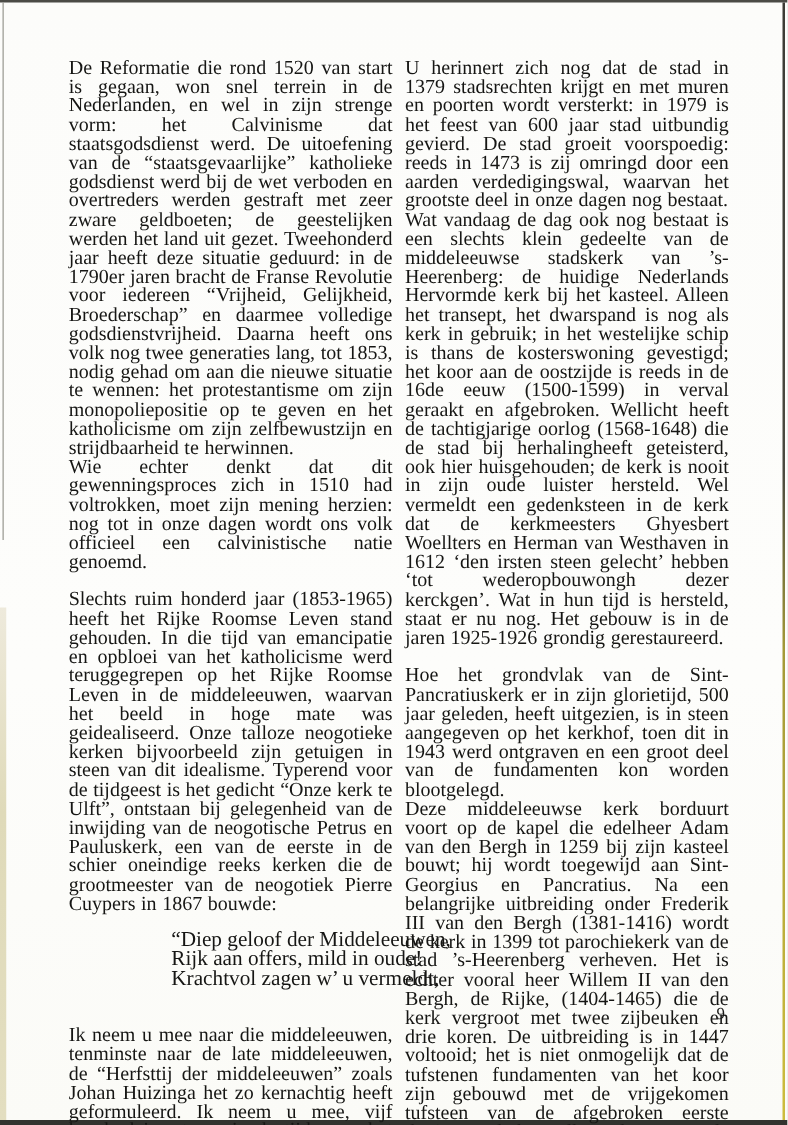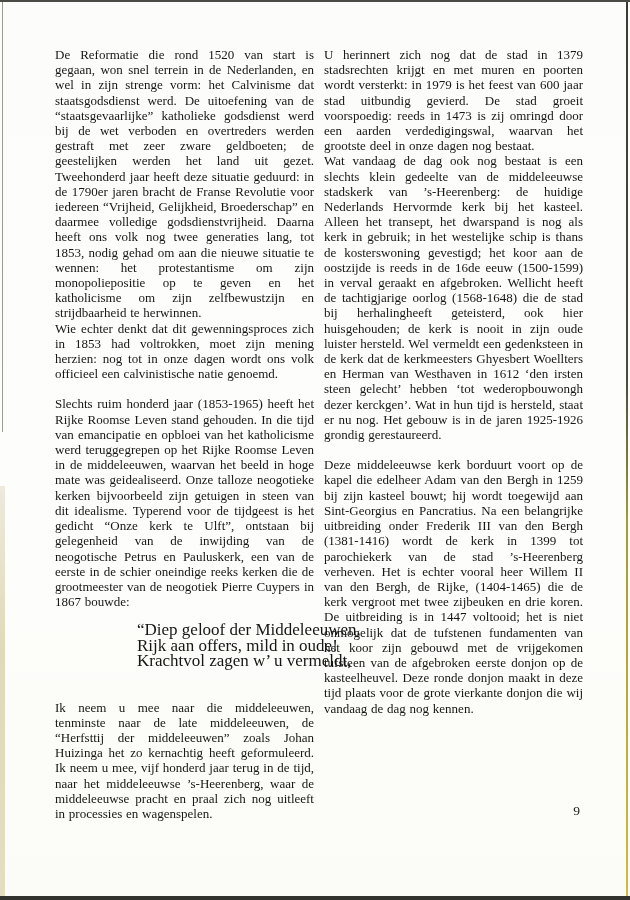--- a/index.html
+++ b/index.html
@@ -47,21 +47,21 @@
     width: 528px;
     display: flex;
     gap: 10px;
   }
   .col {
     width: 259px;
     flex: 0 0 259px;
   }
   p.para {
     margin: 0;
-    font-size: 13px;
+    font-size: 16px;
     line-height: 15.2px;
     text-align: justify;
     word-spacing: 0.5px;
   }
   .gap { height: 15px; }
   .poem {
     padding-left: 82px;
     margin: 13px 0 31px 0;
   }
   .poem-line {
@@ -83,32 +83,33 @@
 <div class="page">
   <div class="edge-top"></div>
   <div class="edge-left-line"></div>
   <div class="edge-left-strip"></div>
   <div class="edge-right-line"></div>
   <div class="edge-bottom"></div>
 
   <div class="columns">
     <div class="col" id="col-left">
         <p class="para">De Reformatie die rond 1520 van start is gegaan, won snel terrein in de Nederlanden, en wel in zijn strenge vorm: het Calvinisme dat staatsgodsdienst werd. De uitoefening van de “staatsgevaarlijke” katholieke godsdienst werd bij de wet verboden en overtreders werden gestraft met zeer zware geldboeten; de geestelijken werden het land uit gezet. Tweehonderd jaar heeft deze situatie geduurd: in de 1790er jaren bracht de Franse Revolutie voor iedereen “Vrijheid, Gelijkheid, Broederschap” en daarmee volledige godsdienstvrijheid. Daarna heeft ons volk nog twee generaties lang, tot 1853, nodig gehad om aan die nieuwe situatie te wennen: het protestantisme om zijn monopoliepositie op te geven en het katholicisme om zijn zelfbewustzijn en strijdbaarheid te herwinnen.</p>
-        <p class="para">Wie echter denkt dat dit gewenningsproces zich in 1853 had voltrokken, moet zijn mening herzien: nog tot in onze dagen wordt ons volk officieel een calvinistische natie genoemd.</p>
+        <p class="para">Wie echter denkt dat dit gewenningsproces zich in 1510 had voltrokken, moet zijn mening herzien: nog tot in onze dagen wordt ons volk officieel een calvinistische natie genoemd.</p>
         <div class="gap"></div>
         <p class="para">Slechts ruim honderd jaar (1853-1965) heeft het Rijke Roomse Leven stand gehouden. In die tijd van emancipatie en opbloei van het katholicisme werd teruggegrepen op het Rijke Roomse Leven in de middeleeuwen, waarvan het beeld in hoge mate was geidealiseerd. Onze talloze neogotieke kerken bijvoorbeeld zijn getuigen in steen van dit idealisme. Typerend voor de tijdgeest is het gedicht “Onze kerk te Ulft”, ontstaan bij gelegenheid van de inwijding van de neogotische Petrus en Pauluskerk, een van de eerste in de schier oneindige reeks kerken die de grootmeester van de neogotiek Pierre Cuypers in 1867 bouwde:</p>
         <div class="poem">
           <div class="poem-line">“Diep geloof der Middeleeuwen,</div>
           <div class="poem-line">Rijk aan offers, mild in oude!</div>
           <div class="poem-line">Krachtvol zagen w’ u vermeldt,</div>
         </div>
         <p class="para">Ik neem u mee naar die middeleeuwen, tenminste naar de late middeleeuwen, de “Herfsttij der middeleeuwen” zoals Johan Huizinga het zo kernachtig heeft geformuleerd. Ik neem u mee, vijf honderd jaar terug in de tijd, naar het middeleeuwse ’s-Heerenberg, waar de middeleeuwse pracht en praal zich nog uitleeft in processies en wagenspelen.</p>
       </div>
     <div class="col" id="col-right">
         <p class="para">U herinnert zich nog dat de stad in 1379 stadsrechten krijgt en met muren en poorten wordt versterkt: in 1979 is het feest van 600 jaar stad uitbundig gevierd. De stad groeit voorspoedig: reeds in 1473 is zij omringd door een aarden verdedigingswal, waarvan het grootste deel in onze dagen nog bestaat.</p>
         <p class="para">Wat vandaag de dag ook nog bestaat is een slechts klein gedeelte van de middeleeuwse stadskerk van ’s-Heerenberg: de huidige Nederlands Hervormde kerk bij het kasteel. Alleen het transept, het dwarspand is nog als kerk in gebruik; in het westelijke schip is thans de kosterswoning gevestigd; het koor aan de oostzijde is reeds in de 16de eeuw (1500-1599) in verval geraakt en afgebroken. Wellicht heeft de tachtigjarige oorlog (1568-1648) die de stad bij herhalingheeft geteisterd, ook hier huisgehouden; de kerk is nooit in zijn oude luister hersteld. Wel vermeldt een gedenksteen in de kerk dat de kerkmeesters Ghyesbert Woellters en Herman van Westhaven in 1612 ‘den irsten steen gelecht’ hebben ‘tot wederopbouwongh dezer kerckgen’. Wat in hun tijd is hersteld, staat er nu nog. Het gebouw is in de jaren 1925-1926 grondig gerestaureerd.</p>
         <div class="gap"></div>
+        <p class="para">Hoe het grondvlak van de Sint-Pancratiuskerk er in zijn glorietijd, 500 jaar geleden, heeft uitgezien, is in steen aangegeven op het kerkhof, toen dit in 1943 werd ontgraven en een groot deel van de fundamenten kon worden blootgelegd.</p>
         <p class="para">Deze middeleeuwse kerk borduurt voort op de kapel die edelheer Adam van den Bergh in 1259 bij zijn kasteel bouwt; hij wordt toegewijd aan Sint-Georgius en Pancratius. Na een belangrijke uitbreiding onder Frederik III van den Bergh (1381-1416) wordt de kerk in 1399 tot parochiekerk van de stad ’s-Heerenberg verheven. Het is echter vooral heer Willem II van den Bergh, de Rijke, (1404-1465) die de kerk vergroot met twee zijbeuken en drie koren. De uitbreiding is in 1447 voltooid; het is niet onmogelijk dat de tufstenen fundamenten van het koor zijn gebouwd met de vrijgekomen tufsteen van de afgebroken eerste donjon op de kasteelheuvel. Deze ronde donjon maakt in deze tijd plaats voor de grote vierkante donjon die wij vandaag de dag nog kennen.</p>
       </div>
   </div>
 
   <div class="page-number">9</div>
 </div>
 
 </body></html>

